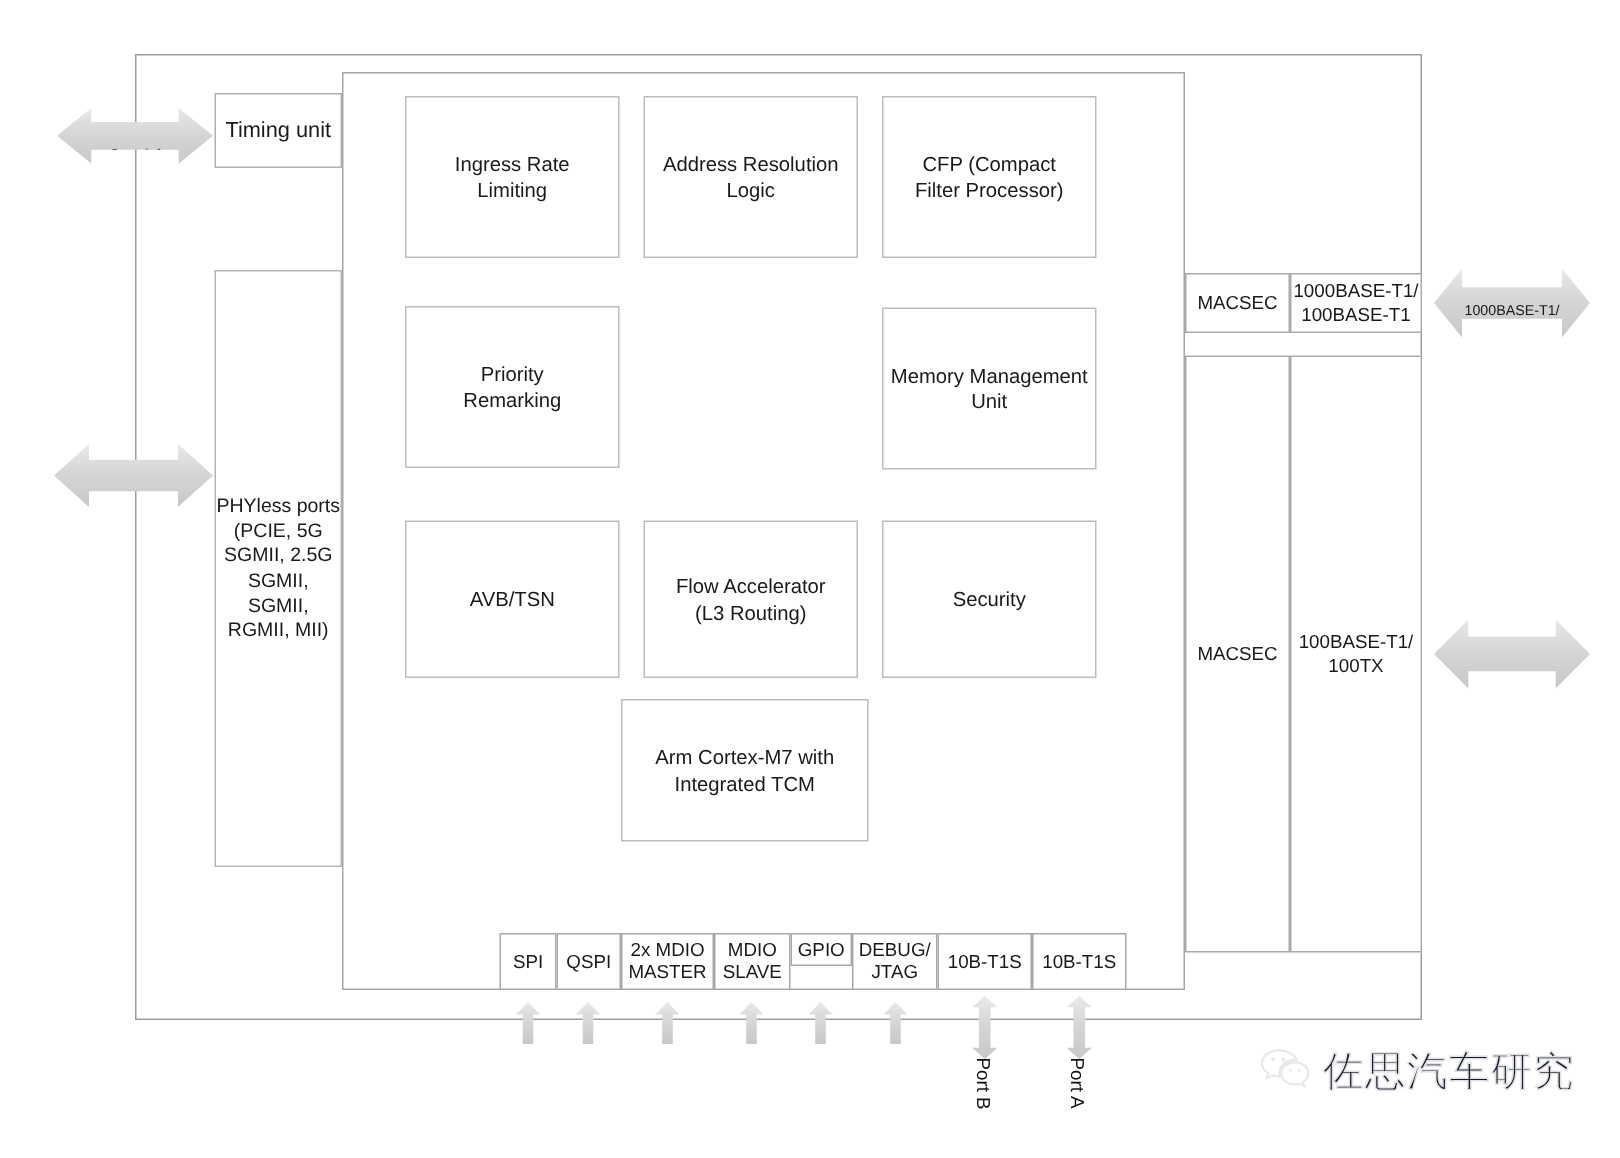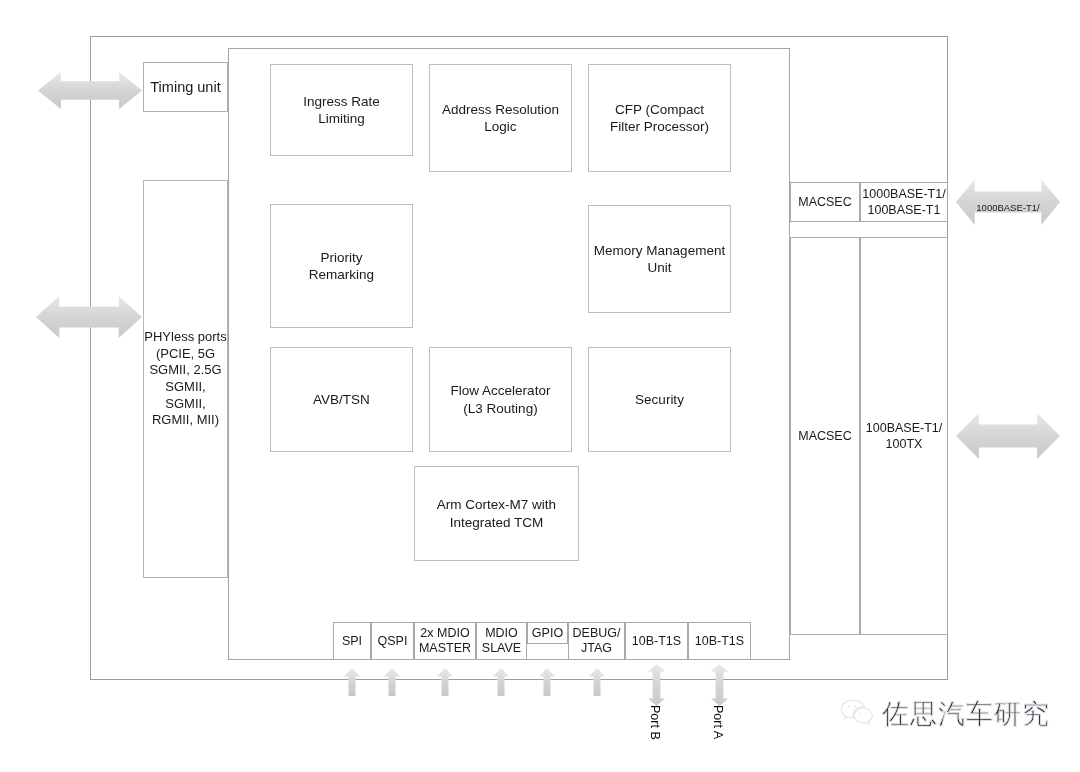--- a/index.html
+++ b/index.html
@@ -150,34 +150,34 @@
   <div class="box side" style="left:143px; top:132px; width:85px; height:398px;">
     <span>PHYless ports
 (PCIE, 5G
 SGMII, 2.5G
 SGMII, SGMII,
 RGMII, MII)</span>
   </div>
 
   <div class="arrow h" style="left:36px; top:296px; width:106px; height:42px;"></div>
 
-  <div class="box func" style="left:270px; top:64px; width:143px; height:92px;">
+  <div class="box func" style="left:270px; top:64px; width:143px; height:108px;">
     <span>Ingress Rate
 Limiting</span>
   </div>
   <div class="box func" style="left:429px; top:64px; width:143px; height:108px;">
     <span>Address Resolution
 Logic</span>
   </div>
   <div class="box func" style="left:588px; top:64px; width:143px; height:108px;">
     <span>CFP (Compact
 Filter Processor)</span>
   </div>
 
-  <div class="box func" style="left:270px; top:204px; width:143px; height:124px;">
+  <div class="box func" style="left:270px; top:204px; width:143px; height:108px;">
     <span>Priority
 Remarking</span>
   </div>
   <div class="box func" style="left:588px; top:205px; width:143px; height:108px;">
     <span>Memory Management
 Unit</span>
   </div>
 
   <div class="box func" style="left:270px; top:347px; width:143px; height:105px;">
     <span>AVB/TSN</span>

